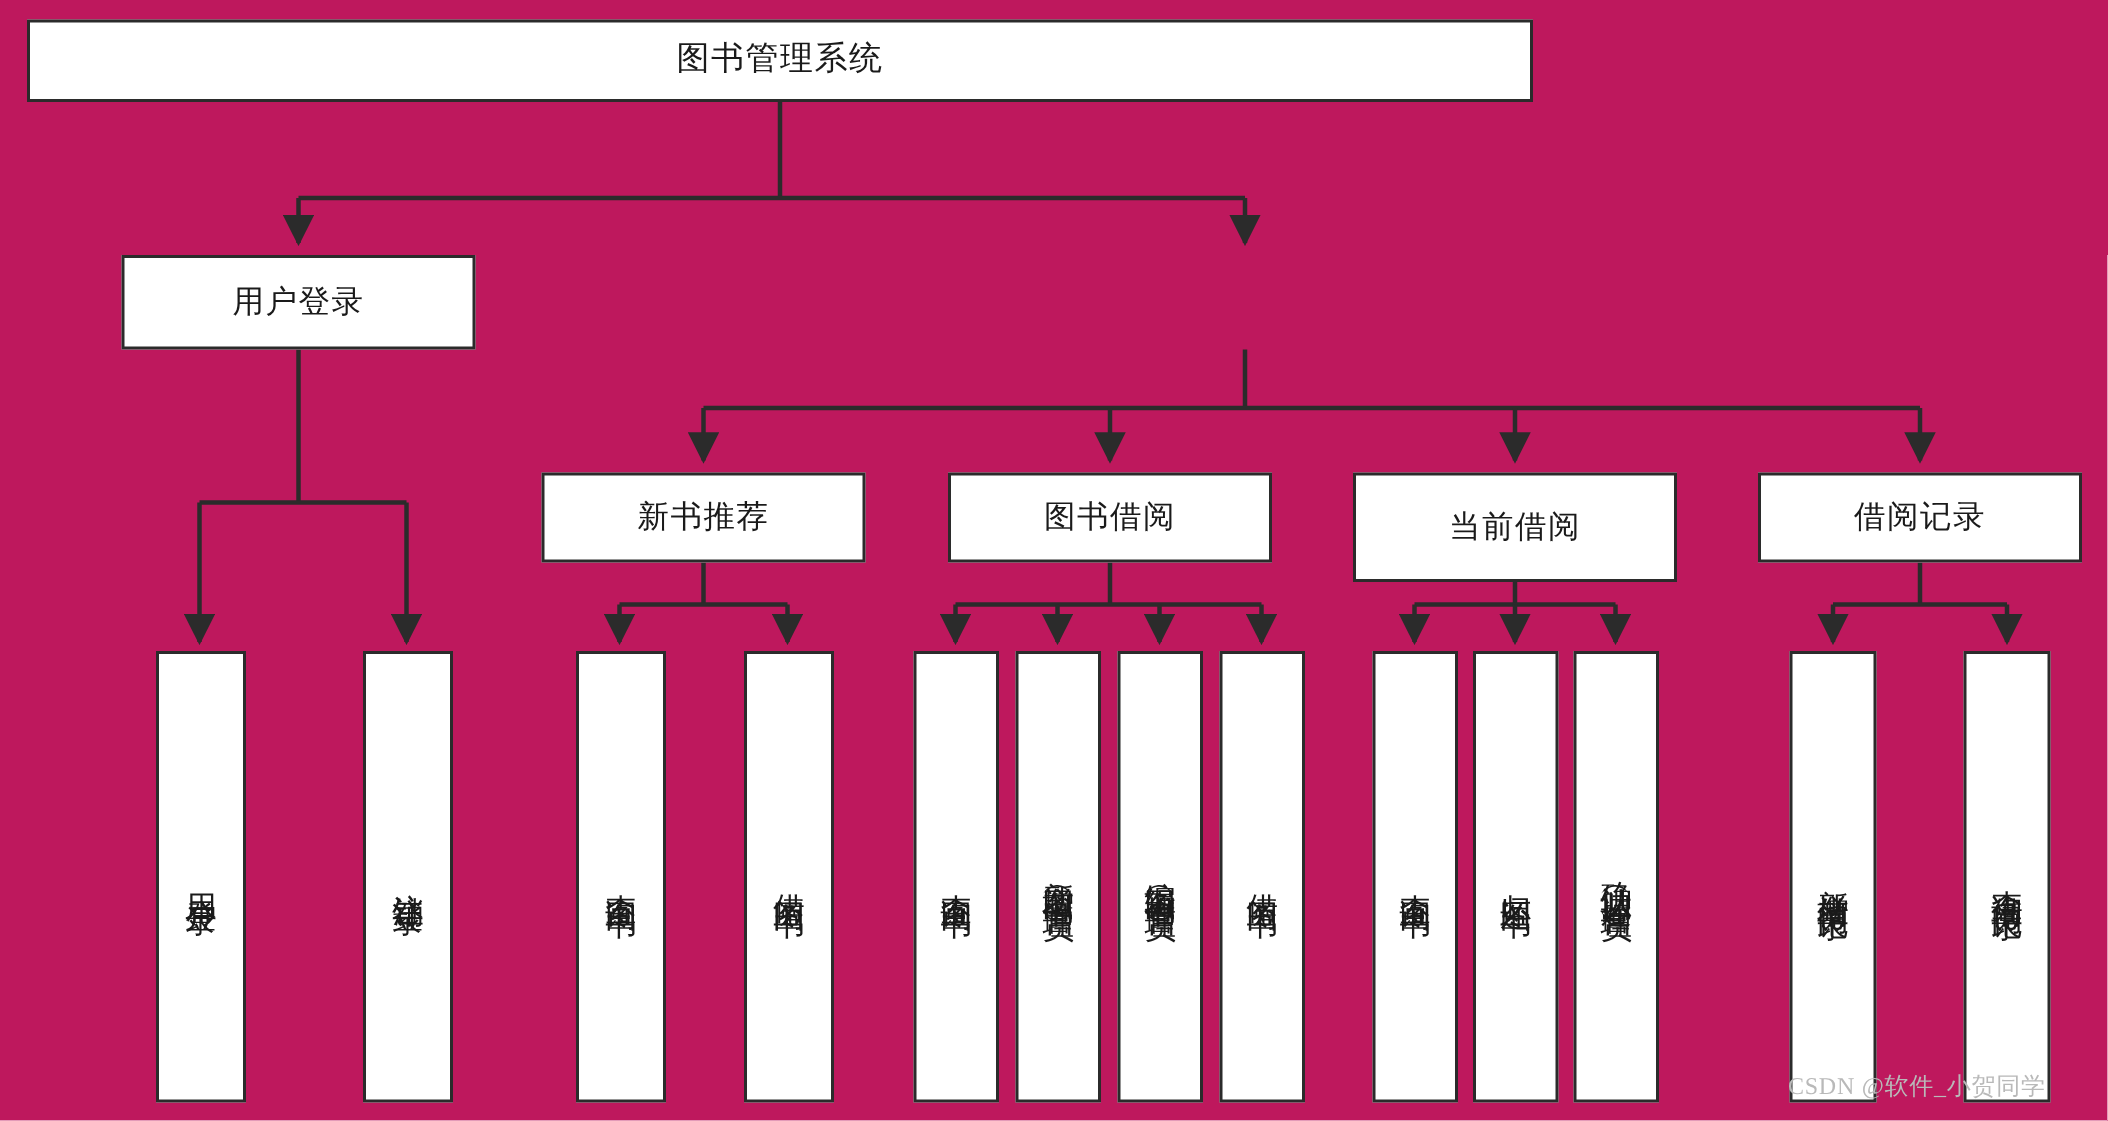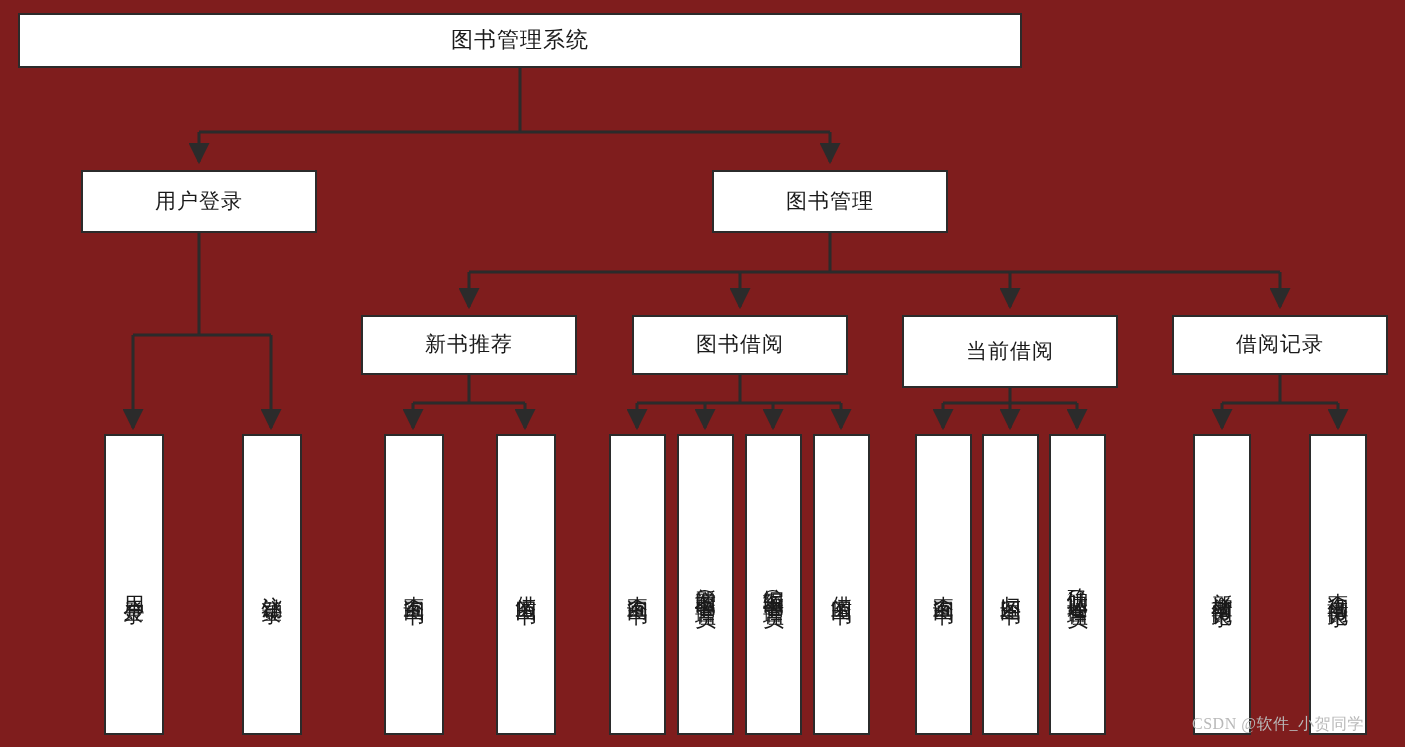--- a/index.html
+++ b/index.html
@@ -8,21 +8,21 @@
     padding: 0;
     background: #ffffff;
   }
   body {
     font-family: "DejaVu Sans", "Liberation Sans", sans-serif;
   }
   #diagram-root {
     position: relative;
     width: 1405px;
     height: 747px;
-    background: #7f1d1d;
+    background: #be185d;
     overflow: hidden;
   }
   svg.connectors {
     position: absolute;
     left: 0;
     top: 0;
     width: 1405px;
     height: 747px;
     pointer-events: none;
   }
@@ -120,23 +120,20 @@
     </g>
   </svg>
 
   <div class="node node-h node-root" style="left:18px;top:13px;width:1004px;height:55px;">
     <span>图书管理系统</span>
   </div>
 
   <div class="node node-h" style="left:81px;top:170px;width:236px;height:63px;">
     <span>用户登录</span>
   </div>
-  <div class="node node-h" style="left:712px;top:170px;width:236px;height:63px;">
-    <span>图书管理</span>
-  </div>
 
   <div class="node node-h" style="left:632px;top:315px;width:216px;height:60px;">
     <span>图书借阅</span>
   </div>
   <div class="node node-h" style="left:361px;top:315px;width:216px;height:60px;">
     <span>新书推荐</span>
   </div>
   <div class="node node-h" style="left:902px;top:315px;width:216px;height:73px;">
     <span>当前借阅</span>
   </div>

